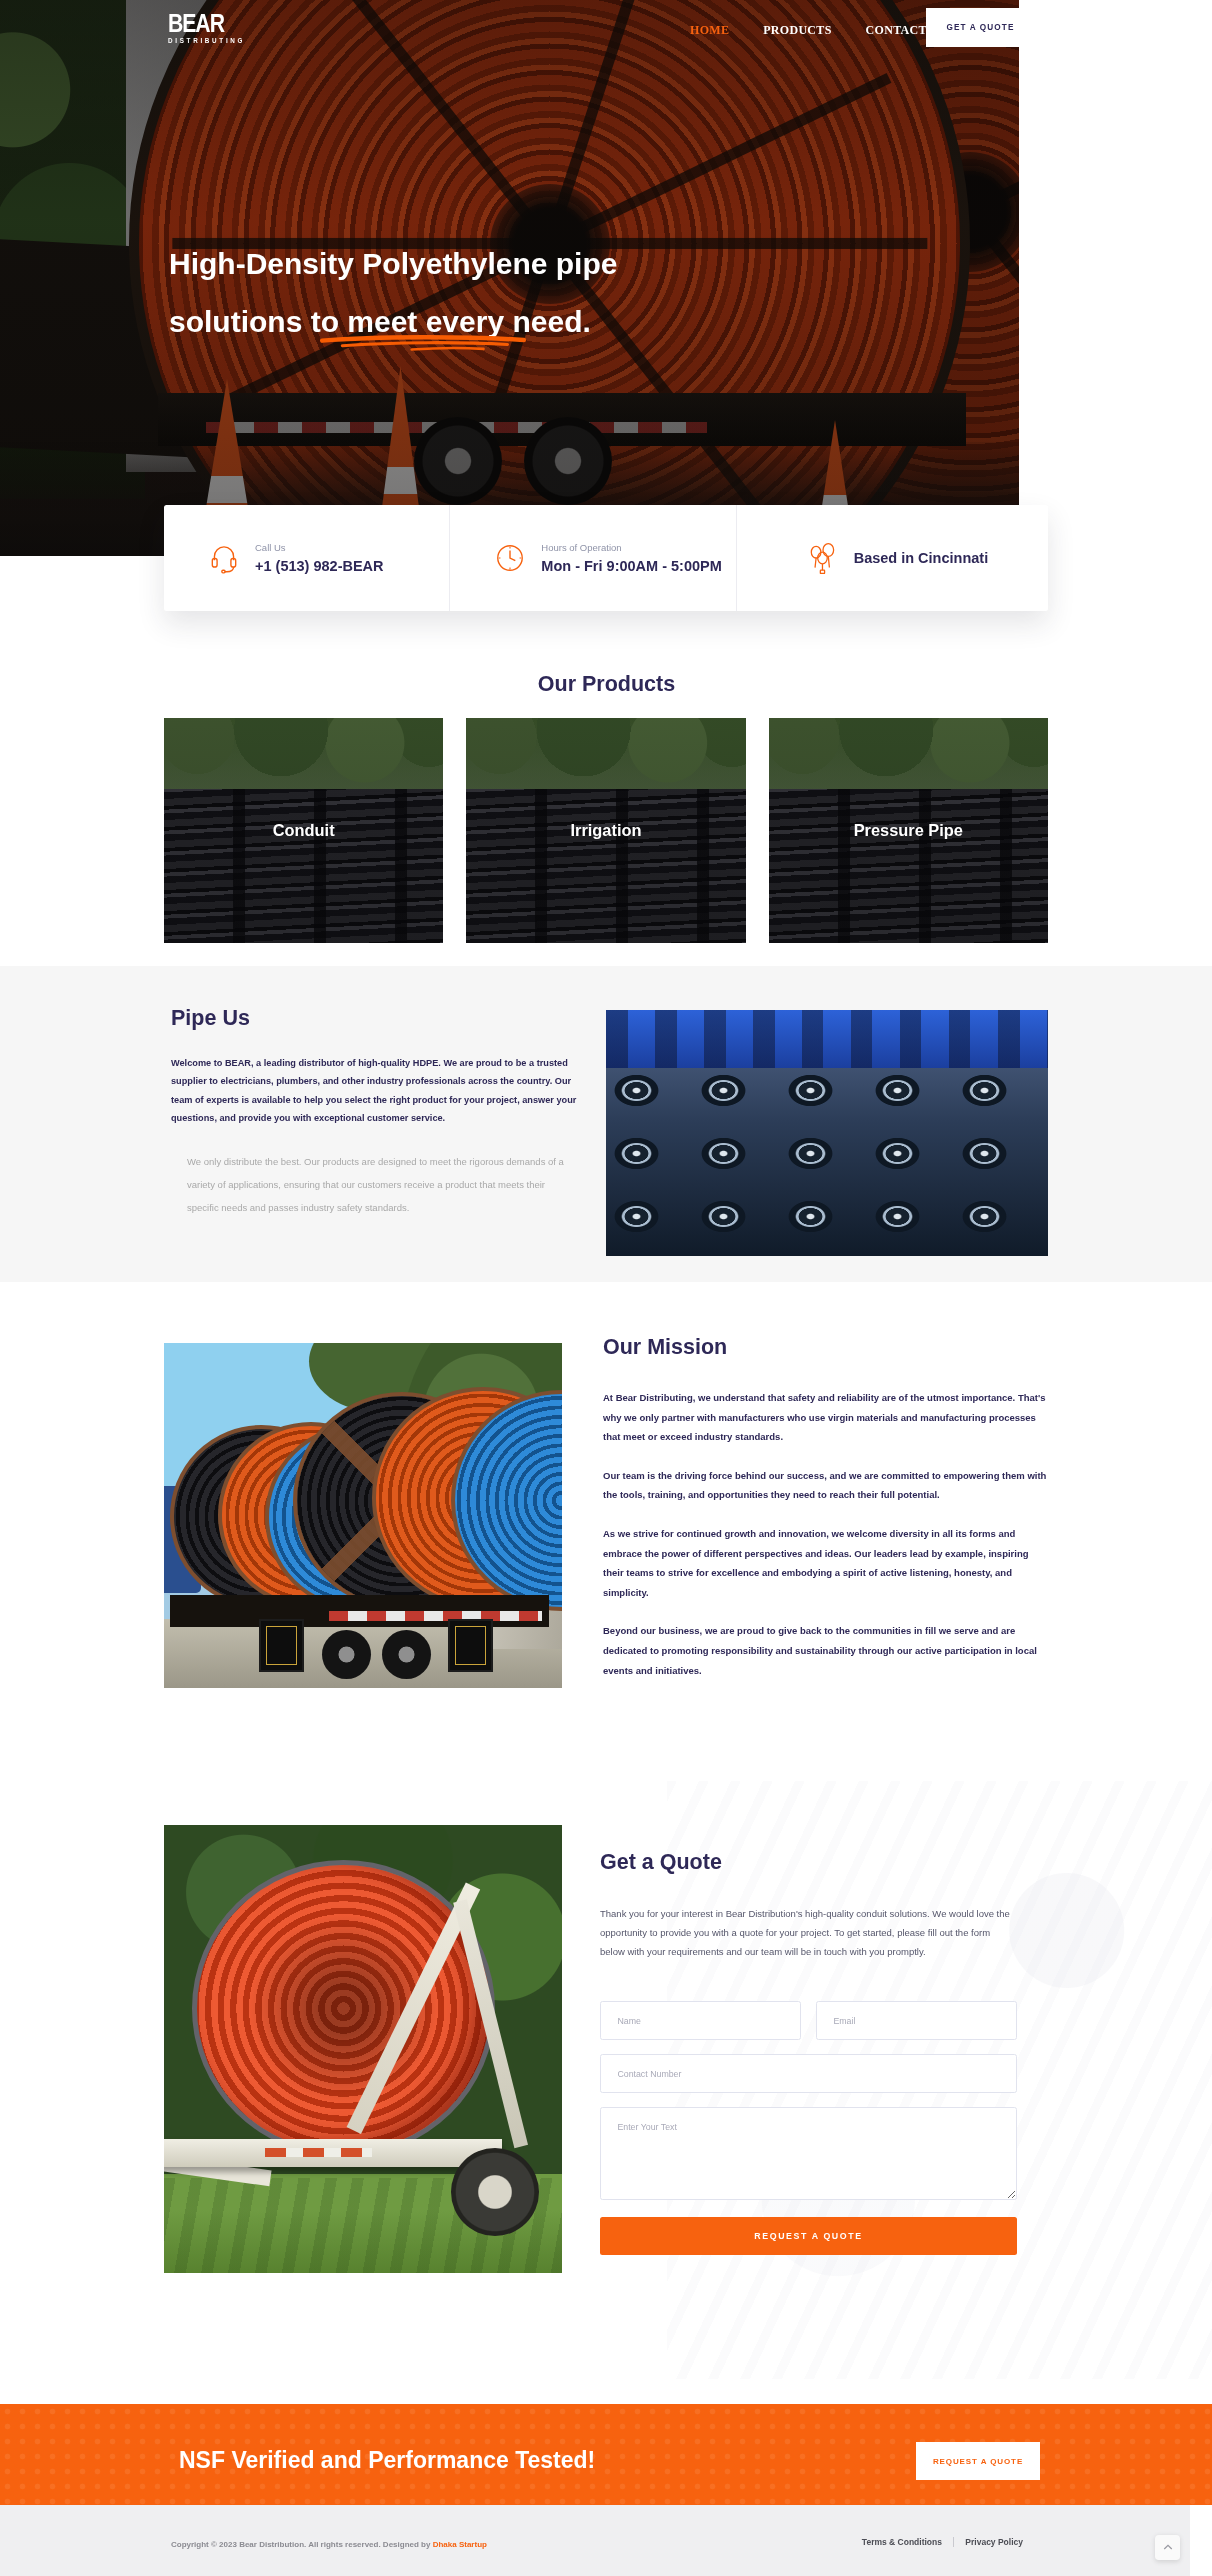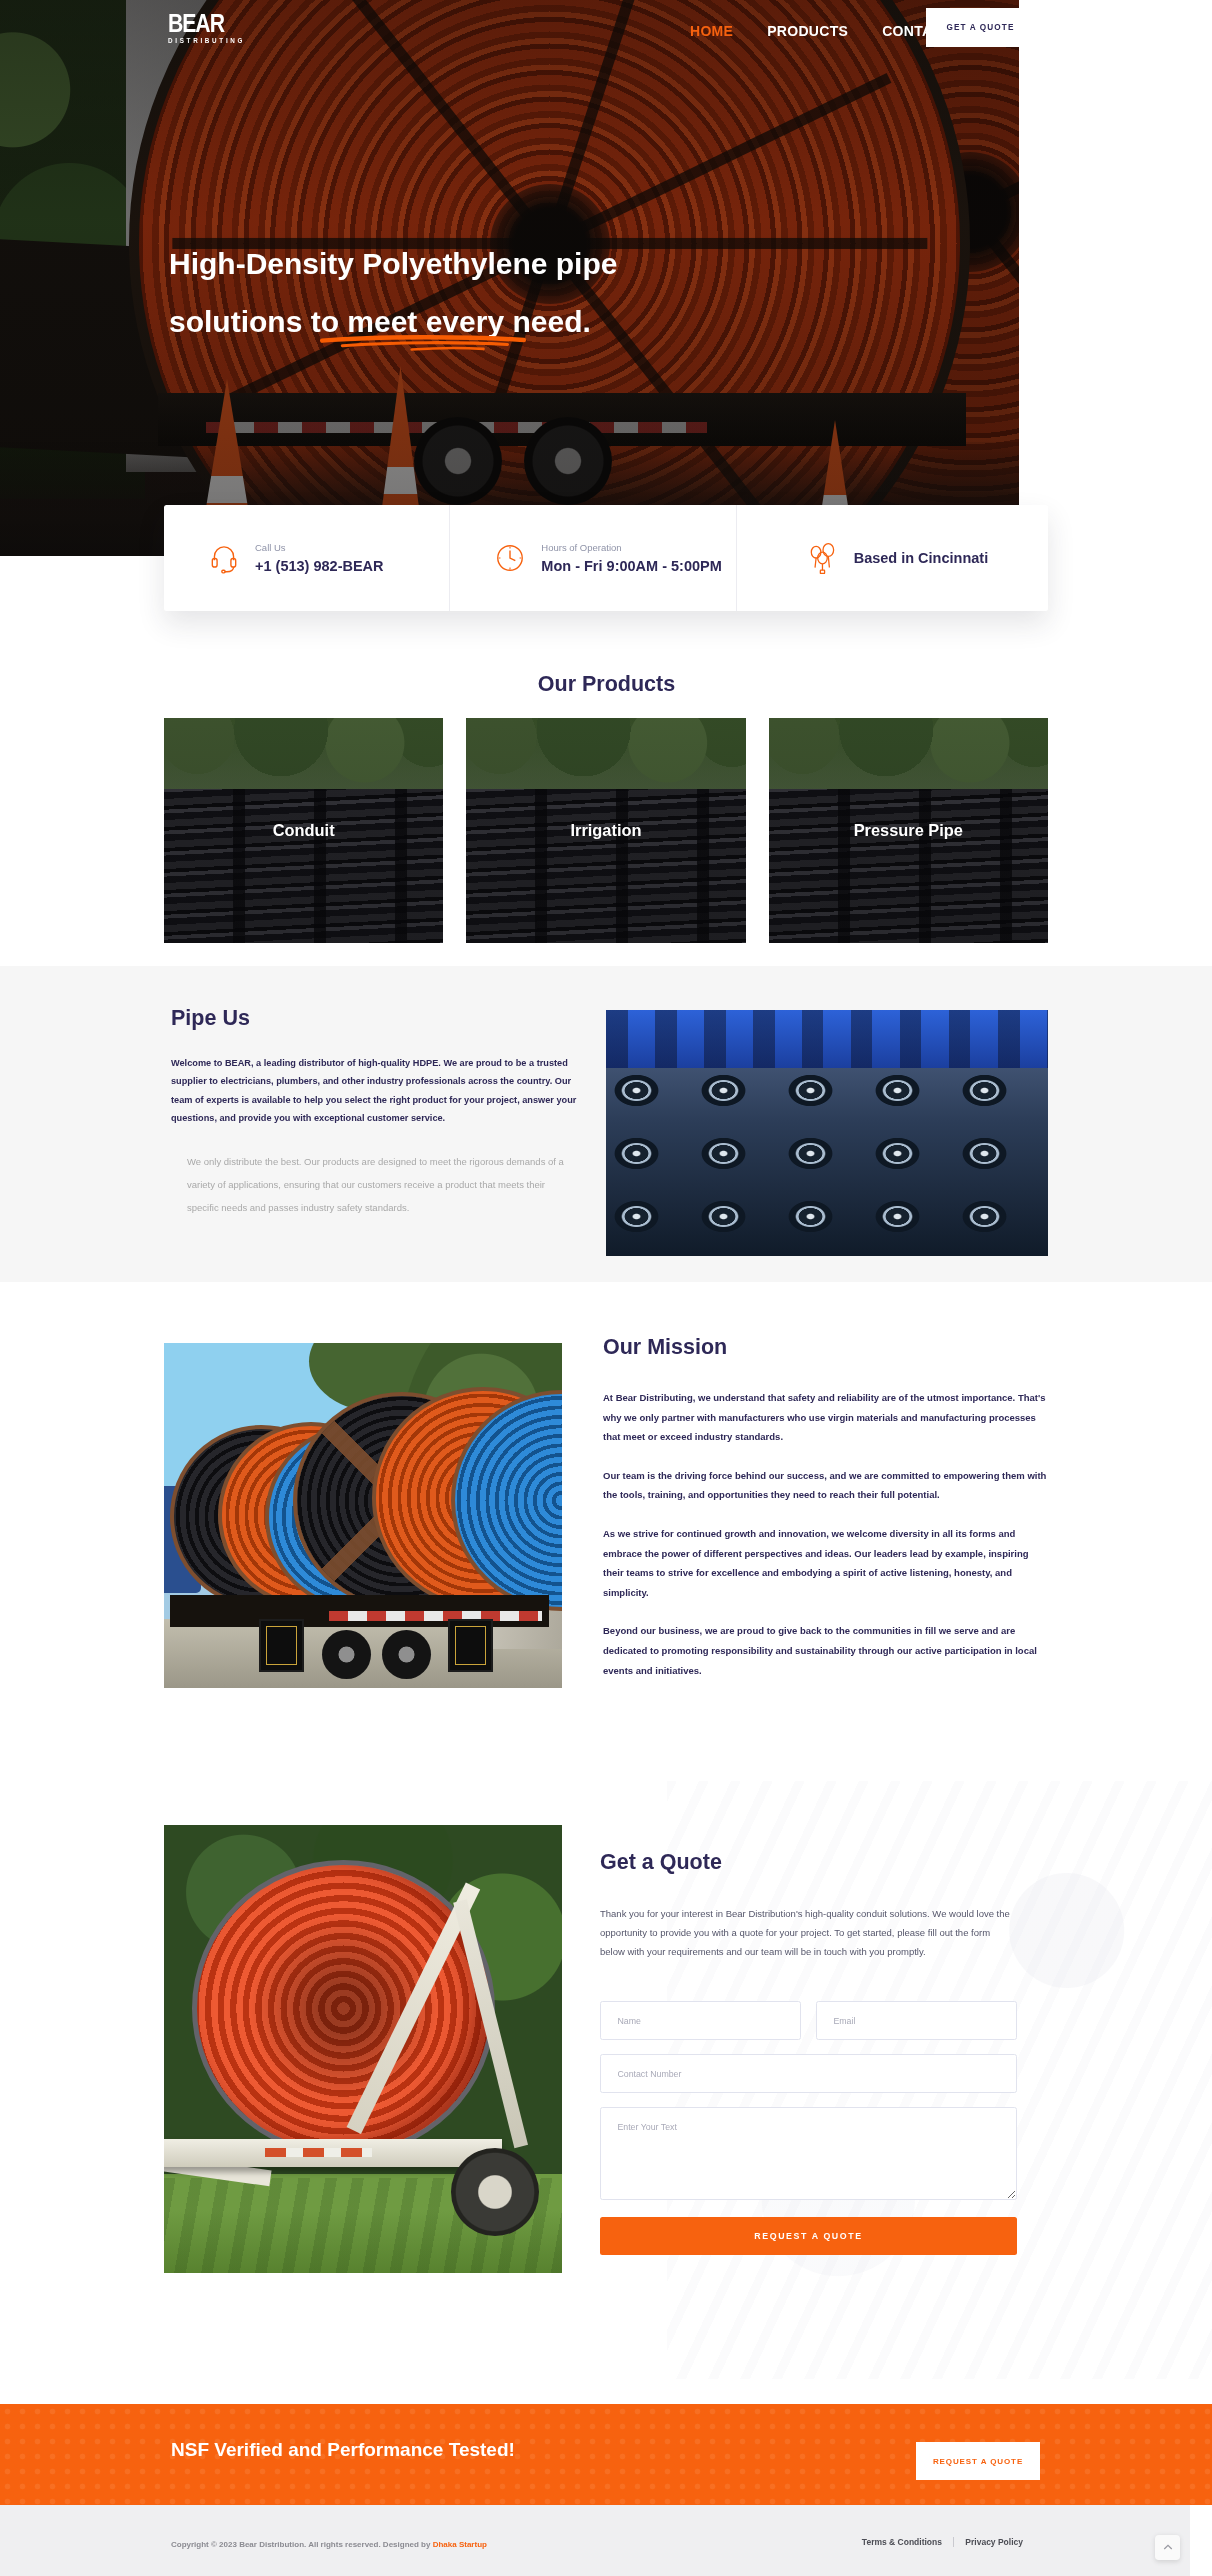--- a/index.html
+++ b/index.html
@@ -45,21 +45,21 @@
   .cone.c3{left:808px;top:420px;width:54px;height:136px;}
   .hero-overlay{position:absolute;inset:0;
     background:linear-gradient(180deg,rgba(8,6,5,.52),rgba(8,6,5,.36) 40%,rgba(8,6,5,.55));}
 
   
   .header{position:absolute;left:0;top:0;width:1213px;height:61px;z-index:9;}
   .logo{position:absolute;left:168px;top:8.8px;color:#fff;}
   .logo-bear{font-size:26.5px;font-weight:bold;letter-spacing:-1.3px;transform:scaleX(.8);transform-origin:left;line-height:28px;}
   .logo-sub{font-size:6.3px;letter-spacing:2.7px;margin-top:0.6px;font-weight:bold;}
   .nav{position:absolute;left:690px;top:0;height:61px;display:flex;align-items:center;gap:34px;}
-  .nav-item{font-size:14px;font-weight:bold;letter-spacing:0.3px;color:#ffffff;cursor:pointer;}
+  .nav-item{font-size:12px;font-weight:bold;letter-spacing:0.3px;color:#ffffff;cursor:pointer;font-family:Liberation Serif, serif;}
   .nav-item.active{color:#f7620f;}
   .hdr-cta{position:absolute;left:926px;top:7.6px;width:109px;height:39px;background:#ffffff;
     display:flex;align-items:center;justify-content:center;font-size:8.2px;font-weight:bold;
     letter-spacing:1.1px;color:#2e2857;cursor:pointer;}
 
   .hero-title{position:absolute;left:169px;top:235px;z-index:8;color:#fff;font-size:30px;font-weight:bold;}
   .hero-line{display:block;height:58px;line-height:58px;white-space:nowrap;}
   .scribble{position:absolute;left:149px;top:100px;width:210px;height:16.4px;}
 
   
@@ -181,21 +181,21 @@
     padding:14px 16.4px;font-size:8.8px;color:#6a6a7a;font-family:"Liberation Sans",sans-serif;
     background:#fff;outline:none;resize:vertical;}
   .q-submit{margin-top:15px;width:100%;height:38px;background:#f7620f;color:#fff;border:none;border-radius:2.5px;
     font-size:8.8px;font-weight:bold;letter-spacing:1.6px;font-family:"Liberation Sans",sans-serif;cursor:pointer;}
 
   
   .cta{position:absolute;left:0;top:2404px;width:1213px;height:101px;background:#f7620f;overflow:hidden;}
   .cta::before{content:"";position:absolute;inset:0;opacity:.5;
     background-image:radial-gradient(rgba(255,255,255,.16) 2.5px,transparent 3.2px);
     background-size:15px 15px;}
-  .cta-h{position:absolute;left:171px;top:35px;color:#fff;font-size:19px;font-weight:bold;margin:0;z-index:2;}
+  .cta-h{position:absolute;left:171px;top:35px;color:#fff;font-size:23px;font-weight:bold;margin:8px;z-index:2;}
   .cta-btn{position:absolute;left:916px;top:38px;width:124px;height:38px;background:#ffffff;z-index:2;
     display:flex;align-items:center;justify-content:center;font-size:8px;font-weight:bold;
     letter-spacing:0.9px;color:#f7620f;cursor:pointer;}
 
   
   .footer{position:absolute;left:0;top:2505px;width:1190px;height:71px;background:#efeff1;font-weight:bold;}
   .copyright{position:absolute;left:171px;top:35px;font-size:8px;color:#8b8b92;}
   .copyright .designer{color:#f7620f;cursor:pointer;}
   .footer-links{position:absolute;right:167px;top:32px;display:flex;align-items:center;gap:11.4px;
     font-size:8.5px;color:#4c4d55;}

